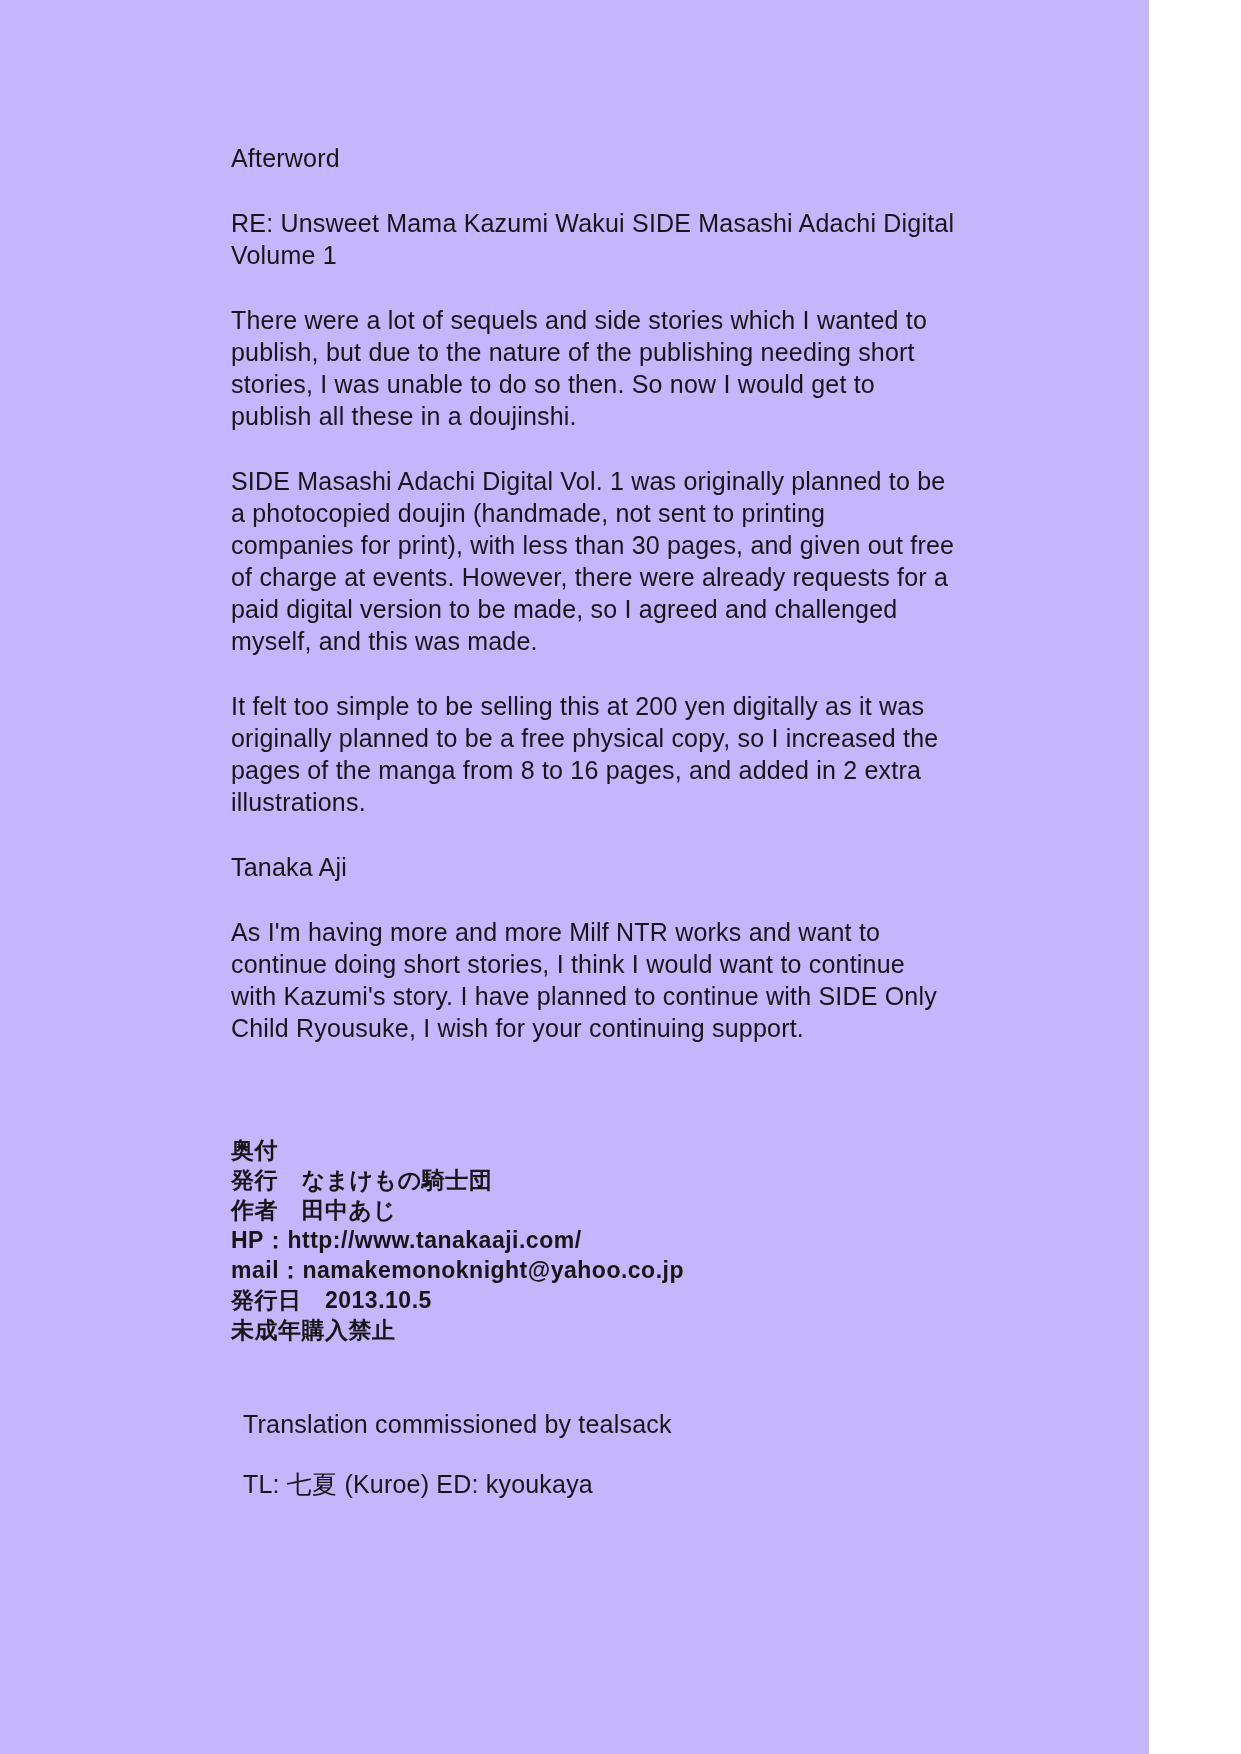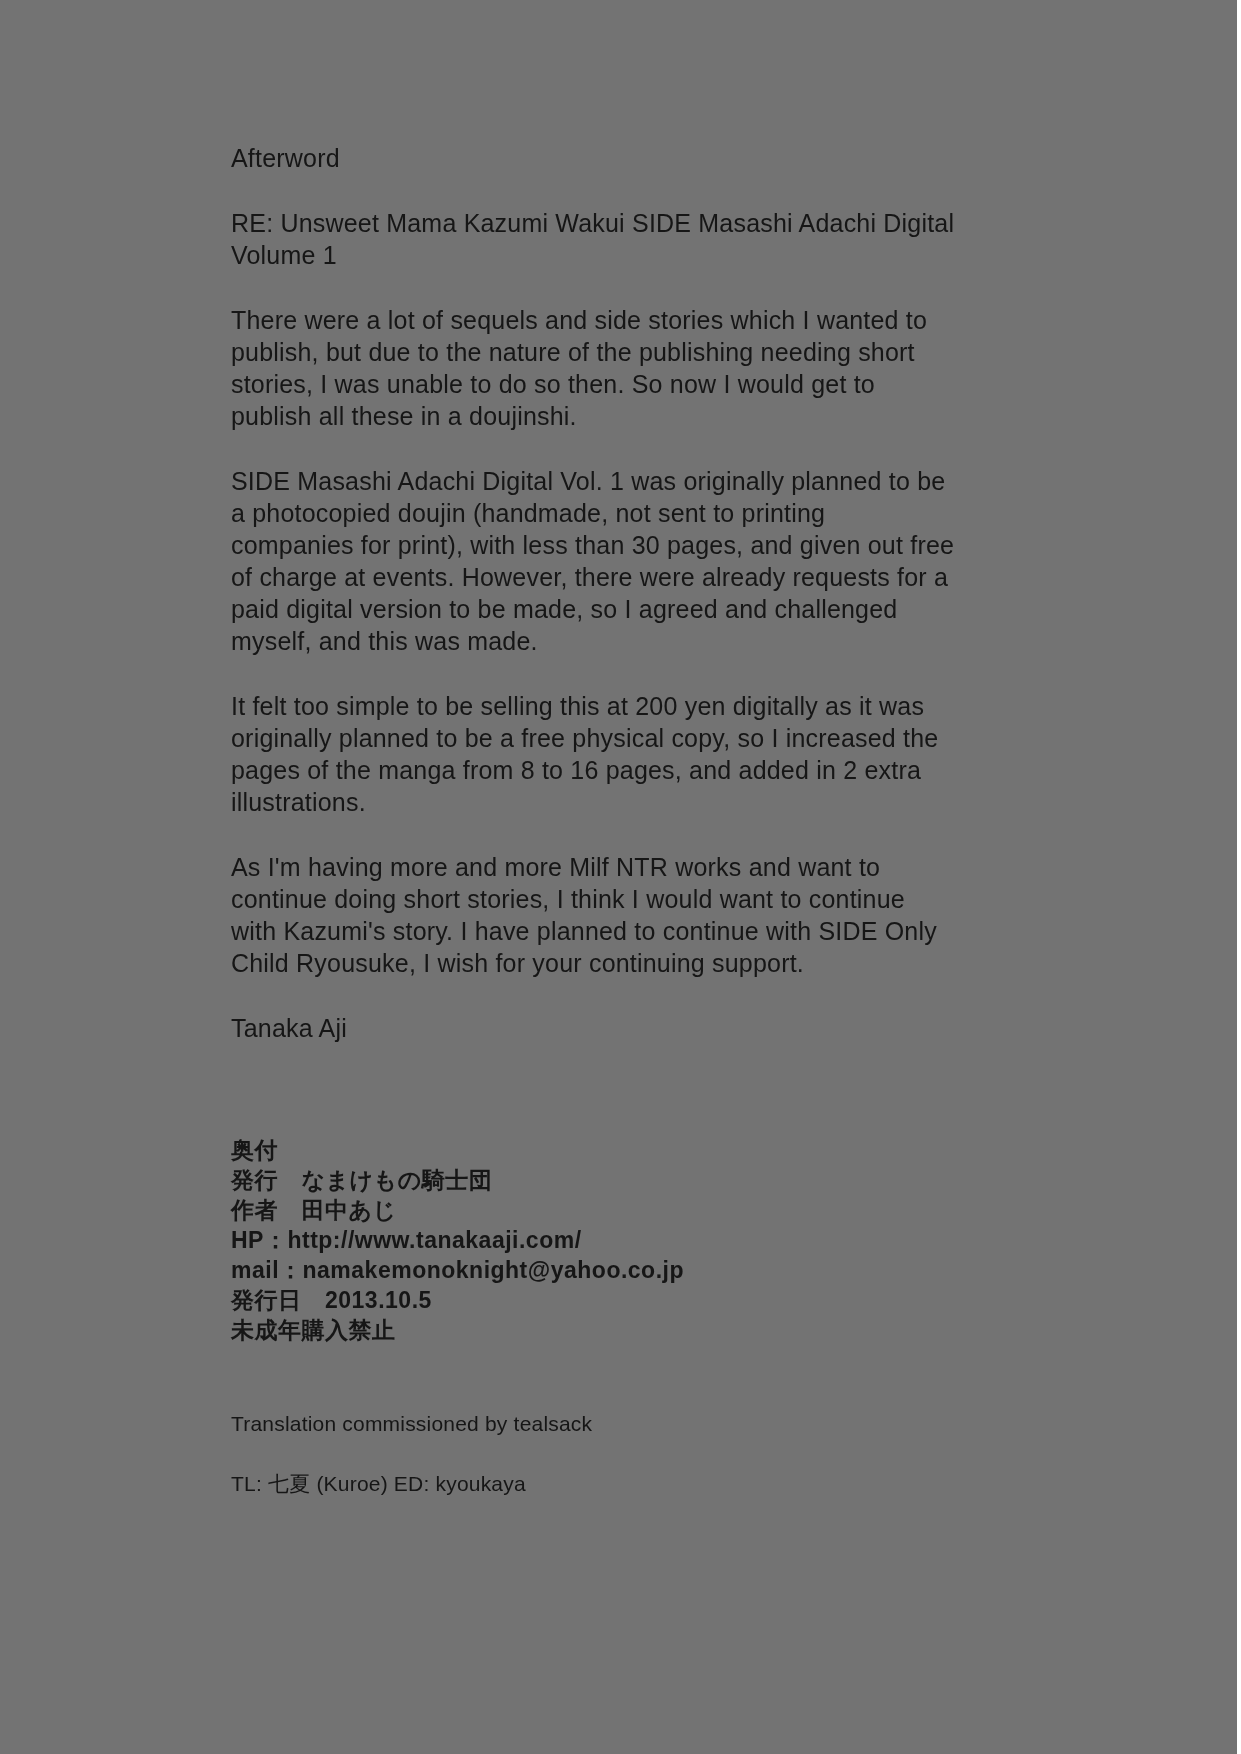--- a/index.html
+++ b/index.html
@@ -9,23 +9,23 @@
   }
   body {
     width: 1241px;
     height: 1754px;
     font-family: "Liberation Sans", sans-serif;
     color: #161616;
     overflow: hidden;
   }
   .page {
     position: relative;
-    width: 1237px;
+    width: 1149px;
     height: 1754px;
-    background: #737373;
+    background: #c4b5fd;
   }
   .content {
     position: absolute;
     left: 231px;
     top: 142px;
     width: 880px;
   }
   .doc-text {
     font-size: 25px;
     line-height: 32px;
@@ -38,22 +38,22 @@
     margin: 91px 0 0 0;
     font-size: 23px;
     line-height: 30px;
     font-weight: 700;
     letter-spacing: 0.5px;
   }
   .colophon-line {
     white-space: pre-line;
   }
   .credits {
-    margin: 34px 0 0 0;
-    font-size: 21px;
+    margin: 34px 0 0 12px;
+    font-size: 25px;
     line-height: 30px;
     letter-spacing: 0.2px;
     white-space: pre-line;
     font-weight: 400;
   }
 </style>
 </head>
 <body>
 
 <div class="page">
@@ -75,26 +75,26 @@
 companies for print), with less than 30 pages, and given out free
 of charge at events. However, there were already requests for a
 paid digital version to be made, so I agreed and challenged
 myself, and this was made.</div>
 
     <div class="doc-text">It felt too simple to be selling this at 200 yen digitally as it was
 originally planned to be a free physical copy, so I increased the
 pages of the manga from 8 to 16 pages, and added in 2 extra
 illustrations.</div>
 
+    <div class="doc-text">Tanaka Aji</div>
+
     <div class="doc-text">As I'm having more and more Milf NTR works and want to
 continue doing short stories, I think I would want to continue
 with Kazumi's story. I have planned to continue with SIDE Only
 Child Ryousuke, I wish for your continuing support.</div>
-
-    <div class="doc-text">Tanaka Aji</div>
 
     <div class="colophon">
       <div class="colophon-line">奥付</div>
       <div class="colophon-line">発行　なまけもの騎士団</div>
       <div class="colophon-line">作者　田中あじ</div>
       <div class="colophon-line">HP：http://www.tanakaaji.com/</div>
       <div class="colophon-line">mail：namakemonoknight@yahoo.co.jp</div>
       <div class="colophon-line">発行日　2013.10.5</div>
       <div class="colophon-line">未成年購入禁止</div>
     </div>

